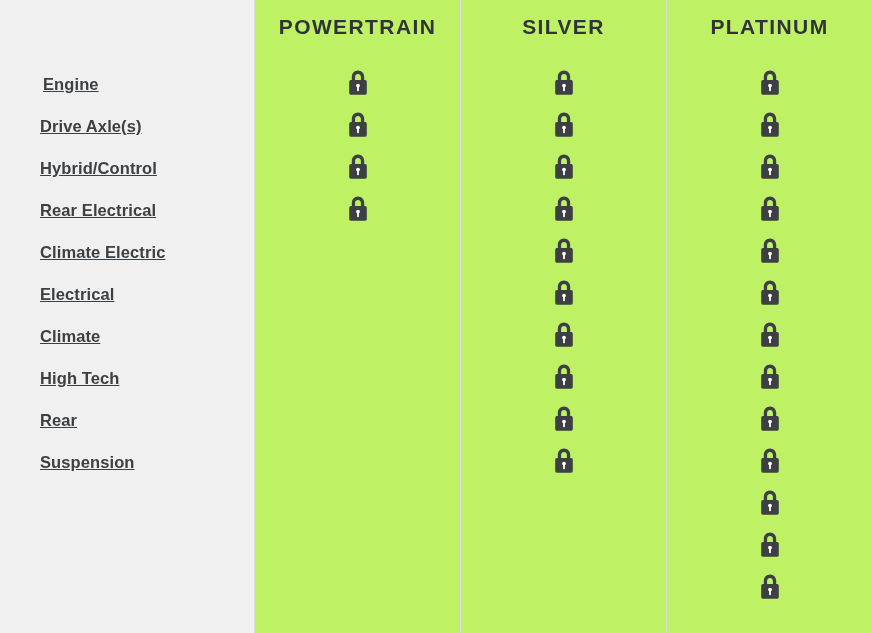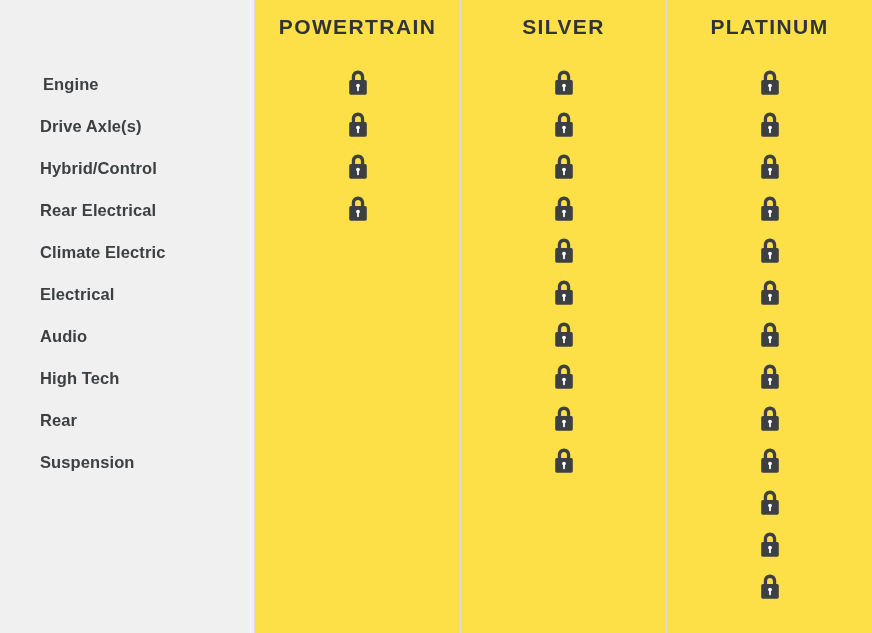--- a/index.html
+++ b/index.html
@@ -34,41 +34,42 @@
     position: relative;
   }
 
   .feature-header {
     height: 53px;
     box-sizing: border-box;
   }
 
   .feature-list {
     padding-left: 40px;
+    text-decoration: underline;
   }
 
   .feature-item {
     height: 42px;
     line-height: 42px;
     font-size: 16.5px;
     font-weight: bold;
     color: #3c4043;
     letter-spacing: 0.1px;
     white-space: nowrap;
   }
   .feature-item.indented {
     padding-left: 3px;
   }
 
   
   .plan-col {
     flex: 1 1 0;
     box-sizing: border-box;
     position: relative;
-    background: #fde047;
+    background: #bef264;
     border-left: 1px solid #dadce0;
     text-align: center;
   }
   .plan-col:first-of-type {
     border-left: none;
   }
 
   .plan-header {
     height: 53px;
     box-sizing: border-box;
@@ -124,21 +125,21 @@
 
   <div class="feature-col">
     <div class="feature-header"></div>
     <div class="feature-list">
       <div class="feature-item indented">Engine</div>
       <div class="feature-item">Drive Axle(s)</div>
       <div class="feature-item">Hybrid/Control</div>
       <div class="feature-item">Rear Electrical</div>
       <div class="feature-item">Climate Electric</div>
       <div class="feature-item">Electrical</div>
-      <div class="feature-item">Audio</div>
+      <div class="feature-item">Climate</div>
       <div class="feature-item">High Tech</div>
       <div class="feature-item">Rear</div>
       <div class="feature-item">Suspension</div>
     </div>
   </div>
 
   <div class="plan-col">
     <div class="plan-header">POWERTRAIN</div>
     <div class="plan-cells">
         <div class="plan-cell">

